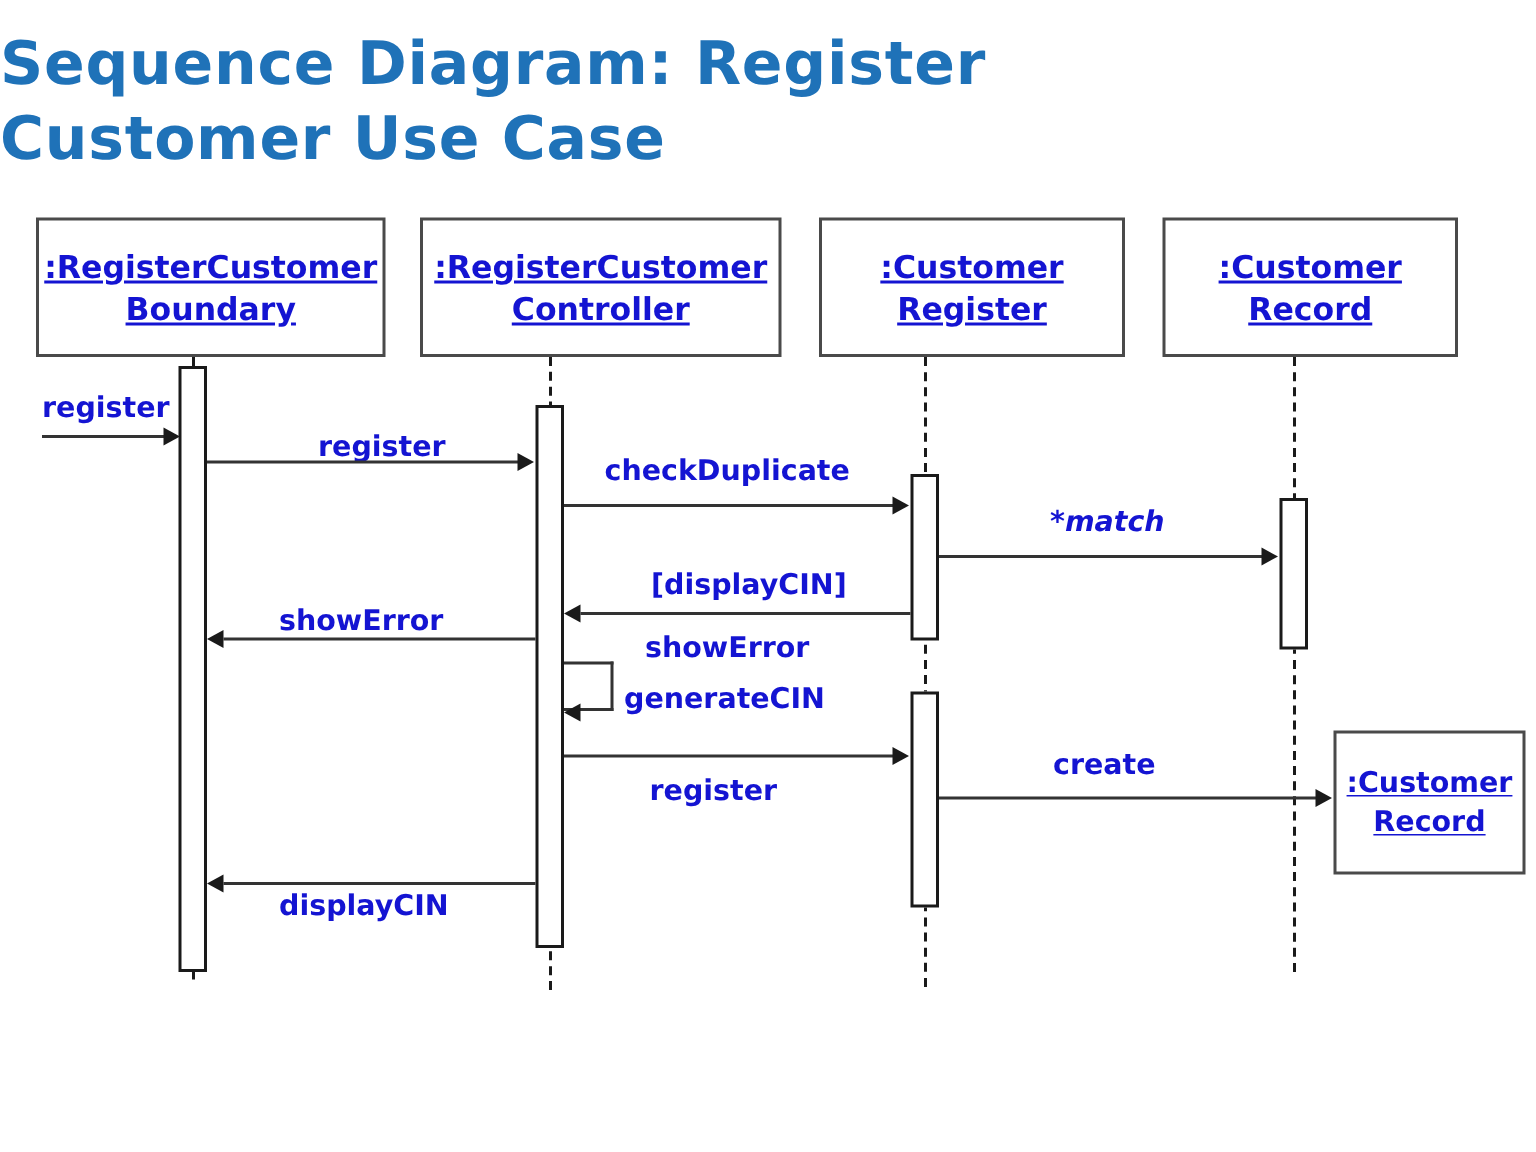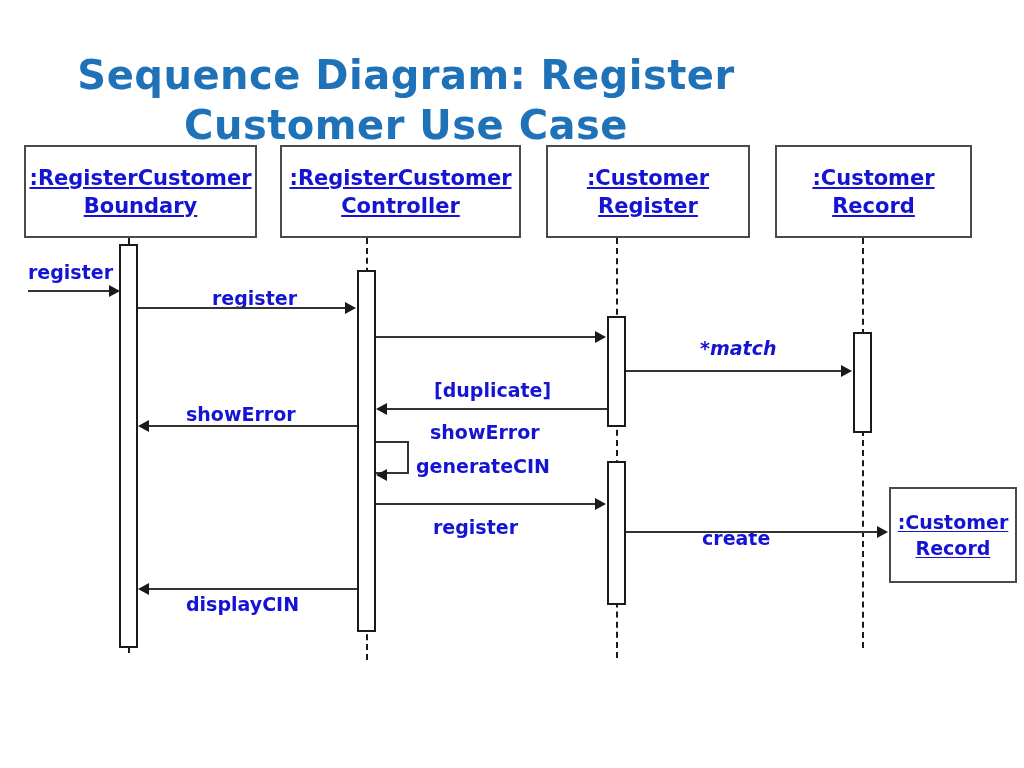--- a/index.html
+++ b/index.html
@@ -13,28 +13,26 @@
     height: 768px;
     background: #ffffff;
     overflow: hidden;
     font-family: "DejaVu Sans", sans-serif;
   }
   #title {
     position: absolute;
     left: 0;
     top: 18px;
     width: 812px;
-    text-align: center;
     color: #1f72b8;
     font-family: "DejaVu Sans", sans-serif;
     font-size: 40px;
     font-weight: bold;
     line-height: 50px;
     letter-spacing: 0.5px;
-    margin-top: 32px;
   }
   .lifeline-box {
     position: absolute;
     box-sizing: border-box;
     border: 2px solid #4a4a4a;
     background: #ffffff;
     display: flex;
     align-items: center;
     justify-content: center;
     text-align: center;
@@ -143,46 +141,47 @@
   </div>
 
   <div class="msg-label" style="left:28px; top:261px;">register</div>
   <div class="msg-line" style="left:28px; top:290px; width:85px;"></div>
   <div class="arrow-head right" style="left:109px; top:285px;"></div>
 
   <div class="msg-label" style="left:212px; top:287px;">register</div>
   <div class="msg-line" style="left:138px; top:307px; width:208px;"></div>
   <div class="arrow-head right" style="left:345px; top:302px;"></div>
 
+  <div class="msg-label" style="left:403px; top:303px;">checkDuplicate</div>
   <div class="msg-line" style="left:376px; top:336px; width:220px;"></div>
   <div class="arrow-head right" style="left:595px; top:331px;"></div>
 
   <div class="msg-label" style="left:700px; top:337px;font-style:italic;">*match</div>
   <div class="msg-line" style="left:626px; top:370px; width:216px;"></div>
   <div class="arrow-head right" style="left:841px; top:365px;"></div>
 
-  <div class="msg-label" style="left:434px; top:379px;">[duplicate]</div>
+  <div class="msg-label" style="left:434px; top:379px;">[displayCIN]</div>
   <div class="msg-line" style="left:387px; top:408px; width:220px;"></div>
   <div class="arrow-head left" style="left:376px; top:403px;"></div>
 
   <div class="msg-label" style="left:186px; top:403px;">showError</div>
   <div class="msg-line" style="left:149px; top:425px; width:208px;"></div>
   <div class="arrow-head left" style="left:138px; top:420px;"></div>
 
   <div class="msg-label" style="left:430px; top:421px;">showError</div>
 
   <div class="selfcall" style="left:376px; top:441px; width:33px; height:33px;"></div>
   <div class="arrow-head left" style="left:376px; top:469px;"></div>
   <div class="msg-label" style="left:416px; top:455px;">generateCIN</div>
 
   <div class="msg-line" style="left:376px; top:503px; width:220px;"></div>
   <div class="arrow-head right" style="left:595px; top:498px;"></div>
   <div class="msg-label" style="left:433px; top:516px;">register</div>
 
-  <div class="msg-label" style="left:702px; top:499px;margin-top:28px;">create</div>
+  <div class="msg-label" style="left:702px; top:499px;">create</div>
   <div class="msg-line" style="left:626px; top:531px; width:252px;"></div>
   <div class="arrow-head right" style="left:877px; top:526px;"></div>
 
   <div class="msg-label" style="left:186px; top:557px;margin-top:36px;">displayCIN</div>
   <div class="msg-line" style="left:149px; top:588px; width:208px;"></div>
   <div class="arrow-head left" style="left:138px; top:583px;"></div>
 
 </div>
 
 </body></html>

